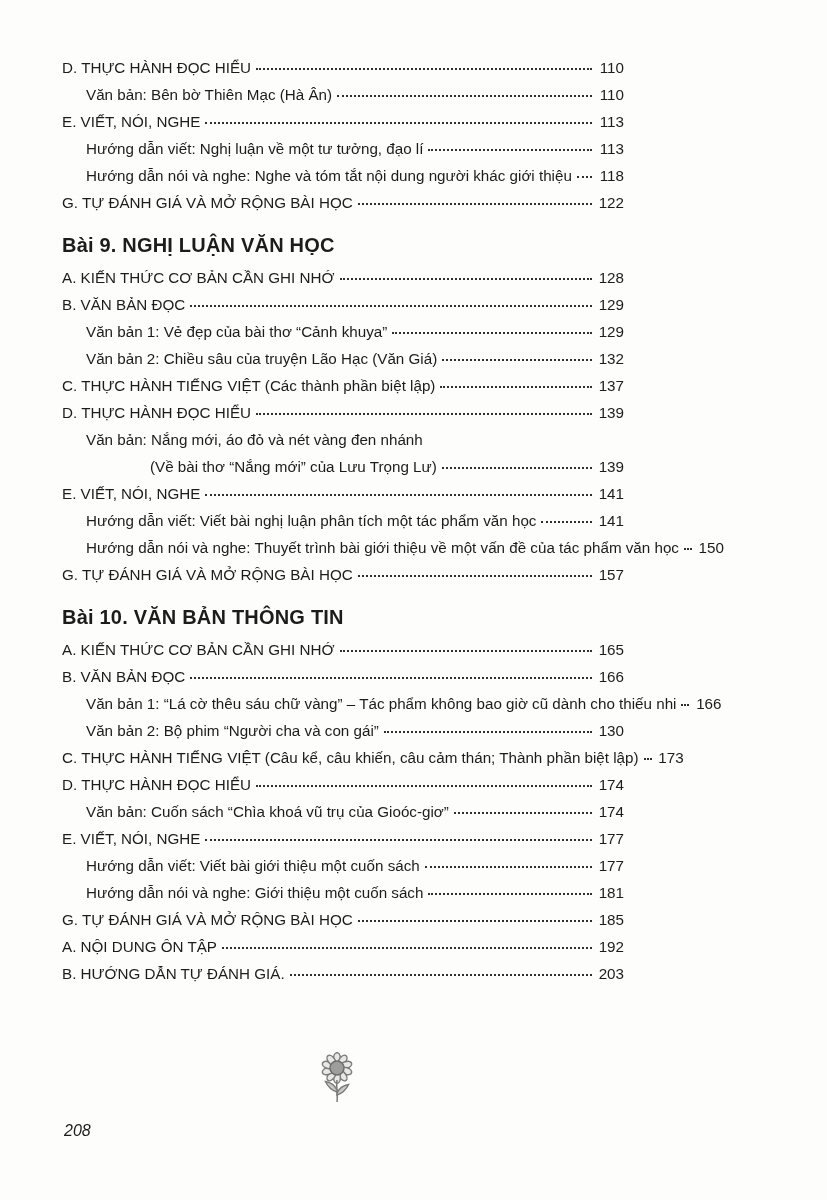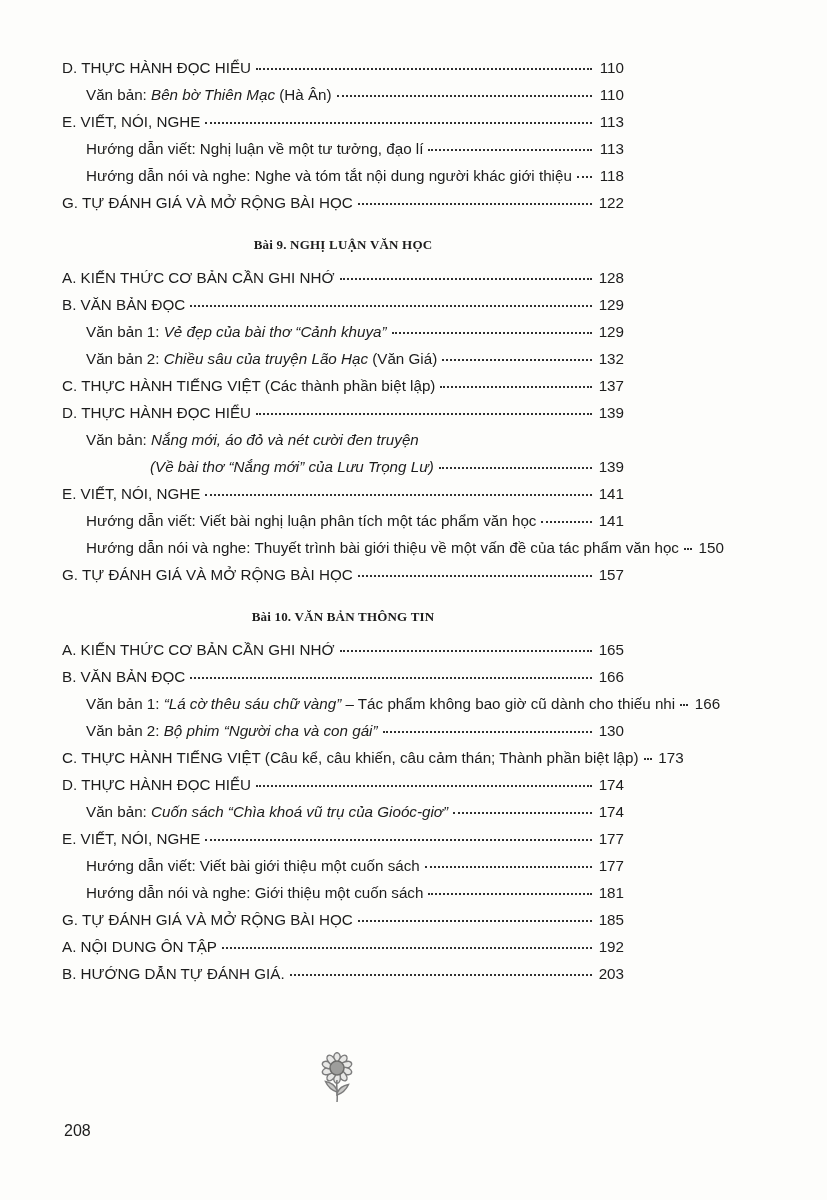--- a/index.html
+++ b/index.html
@@ -23,54 +23,53 @@
   .toc-row {
     display: flex;
     align-items: baseline;
     height: 27px;
     font-size: 15.2px;
     line-height: 27px;
   }
   .indent-1 { padding-left: 24px; }
   .indent-2 { padding-left: 88px; }
   .toc-text { white-space: nowrap; }
-  .it { font-style: italic; }
+  .it { }
   .leader {
     flex: 1;
     min-width: 8px;
     margin: 0 4px 0 5px;
     border-bottom: 2px dotted #2f2f2f;
     transform: translateY(-3px);
   }
   .toc-page {
     min-width: 28px;
     text-align: right;
     white-space: nowrap;
   }
   .toc-heading {
-    text-align: center;
     font-weight: bold;
-    font-size: 13px;
+    font-size: 20px;
     line-height: 22px;
     margin: 18px 0 8px 0;
     letter-spacing: .2px;
-    font-family: Liberation Serif, serif;
   }
   .footer-flower {
     position: absolute;
     left: 0;
     right: 0;
     top: 1052px;
     text-align: center;
   }
   .page-number {
     position: absolute;
     left: 64px;
     top: 1122px;
     font-size: 16px;
+    font-style: italic;
   }
 </style>
 </head>
 <body>
 
 <div class="page">
 
   <div class="toc">
       <div class="toc-row indent-0">
         <span class="toc-text"><span>D. THỰC HÀNH ĐỌC HIỂU</span></span>
@@ -127,21 +126,21 @@
         <span class="toc-text"><span>C. THỰC HÀNH TIẾNG VIỆT (Các thành phần biệt lập)</span></span>
         <span class="leader"></span>
         <span class="toc-page">137</span>
       </div>
       <div class="toc-row indent-0">
         <span class="toc-text"><span>D. THỰC HÀNH ĐỌC HIỂU</span></span>
         <span class="leader"></span>
         <span class="toc-page">139</span>
       </div>
       <div class="toc-row indent-1">
-        <span class="toc-text"><span>Văn bản: </span><span class="it">Nắng mới, áo đỏ và nét cười đen truyện</span></span>
+        <span class="toc-text"><span>Văn bản: </span><span class="it">Nắng mới, áo đỏ và nét vàng đen nhánh</span></span>
       </div>
       <div class="toc-row indent-2">
         <span class="toc-text"><span class="it">(Về bài thơ “Nắng mới” của Lưu Trọng Lư) </span></span>
         <span class="leader"></span>
         <span class="toc-page">139</span>
       </div>
       <div class="toc-row indent-0">
         <span class="toc-text"><span>E. VIẾT, NÓI, NGHE</span></span>
         <span class="leader"></span>
         <span class="toc-page">141</span>

